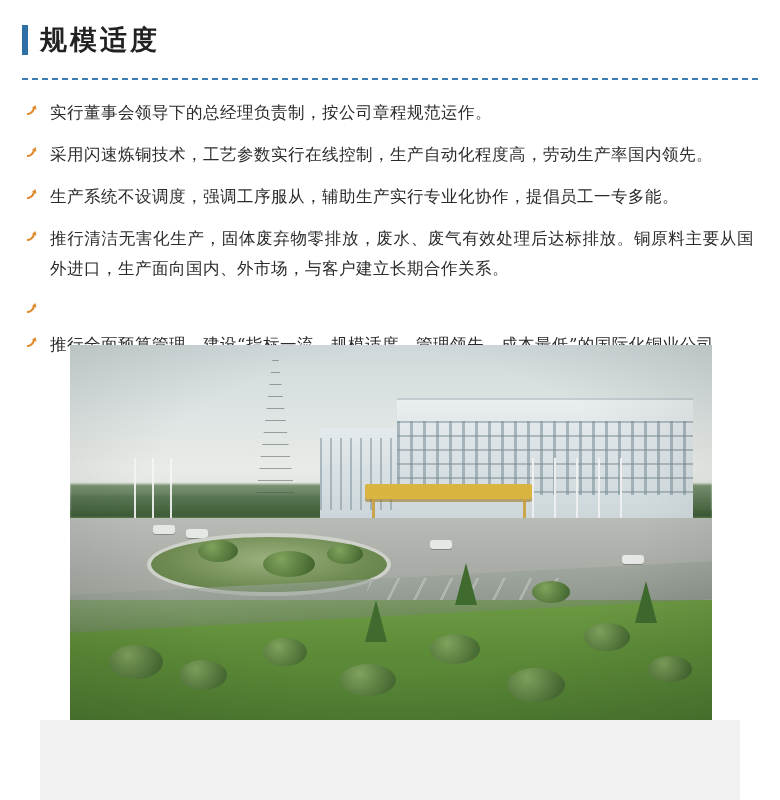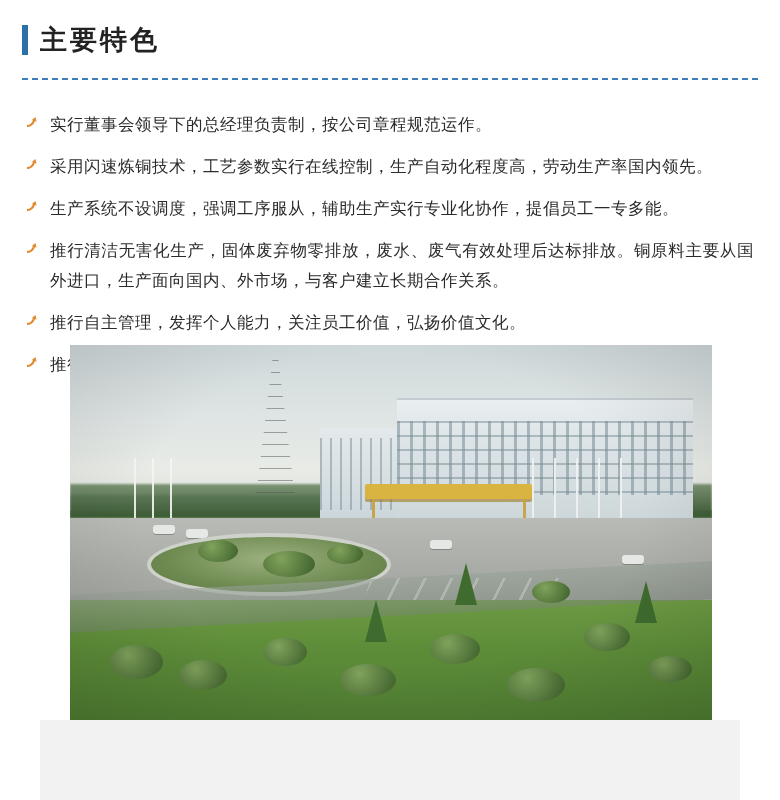--- a/index.html
+++ b/index.html
@@ -44,21 +44,21 @@
 
   
   .divider {
     margin: 6px 22px 0 22px;
     height: 0;
     border-top: 2px dashed #3c7fb8;
   }
 
   
   .feature-list {
-    margin: 30px 26px 0 26px;
+    margin: 18px 26px 0 26px;
     padding: 0;
     list-style: none;
   }
   .feature-item {
     display: flex;
     align-items: flex-start;
     margin-bottom: 12px;
   }
   .bullet-icon {
     flex: 0 0 auto;
@@ -289,21 +289,21 @@
     background: #f2f2f2;
   }
 </style>
 </head>
 <body>
 
 <div class="page">
 
   <div class="header">
     <div class="header-bar"></div>
-    <div class="header-title">主要特色</div>
+    <div class="header-title">规模适度</div>
   </div>
 
   <div class="divider"></div>
 
   <ul class="feature-list">
 
     <li class="feature-item">
       <span class="bullet-icon">
         <svg width="14" height="14" viewBox="0 0 14 14">
           <path d="M1 9 C4 9, 6 7, 7 4 L5.5 4.2 L9.5 1 L10.5 5.8 L9 5 C7.6 9, 4.5 11, 1 11 Z" fill="#e08a2e"></path>
@@ -338,21 +338,20 @@
       </span>
       <span class="feature-text">推行清洁无害化生产，固体废弃物零排放，废水、废气有效处理后达标排放。铜原料主要从国外进口，生产面向国内、外市场，与客户建立长期合作关系。</span>
     </li>
 
     <li class="feature-item">
       <span class="bullet-icon">
         <svg width="14" height="14" viewBox="0 0 14 14">
           <path d="M1 9 C4 9, 6 7, 7 4 L5.5 4.2 L9.5 1 L10.5 5.8 L9 5 C7.6 9, 4.5 11, 1 11 Z" fill="#e08a2e"></path>
         </svg>
       </span>
-      <span class="feature-text">推行自主管理，发挥个人能力，关注员工价值，弘扬价值文化。</span>
     </li>
 
     <li class="feature-item">
       <span class="bullet-icon">
         <svg width="14" height="14" viewBox="0 0 14 14">
           <path d="M1 9 C4 9, 6 7, 7 4 L5.5 4.2 L9.5 1 L10.5 5.8 L9 5 C7.6 9, 4.5 11, 1 11 Z" fill="#e08a2e"></path>
         </svg>
       </span>
       <span class="feature-text">推行全面预算管理，建设“指标一流，规模适度，管理领先，成本最低”的国际化铜业公司</span>
     </li>

